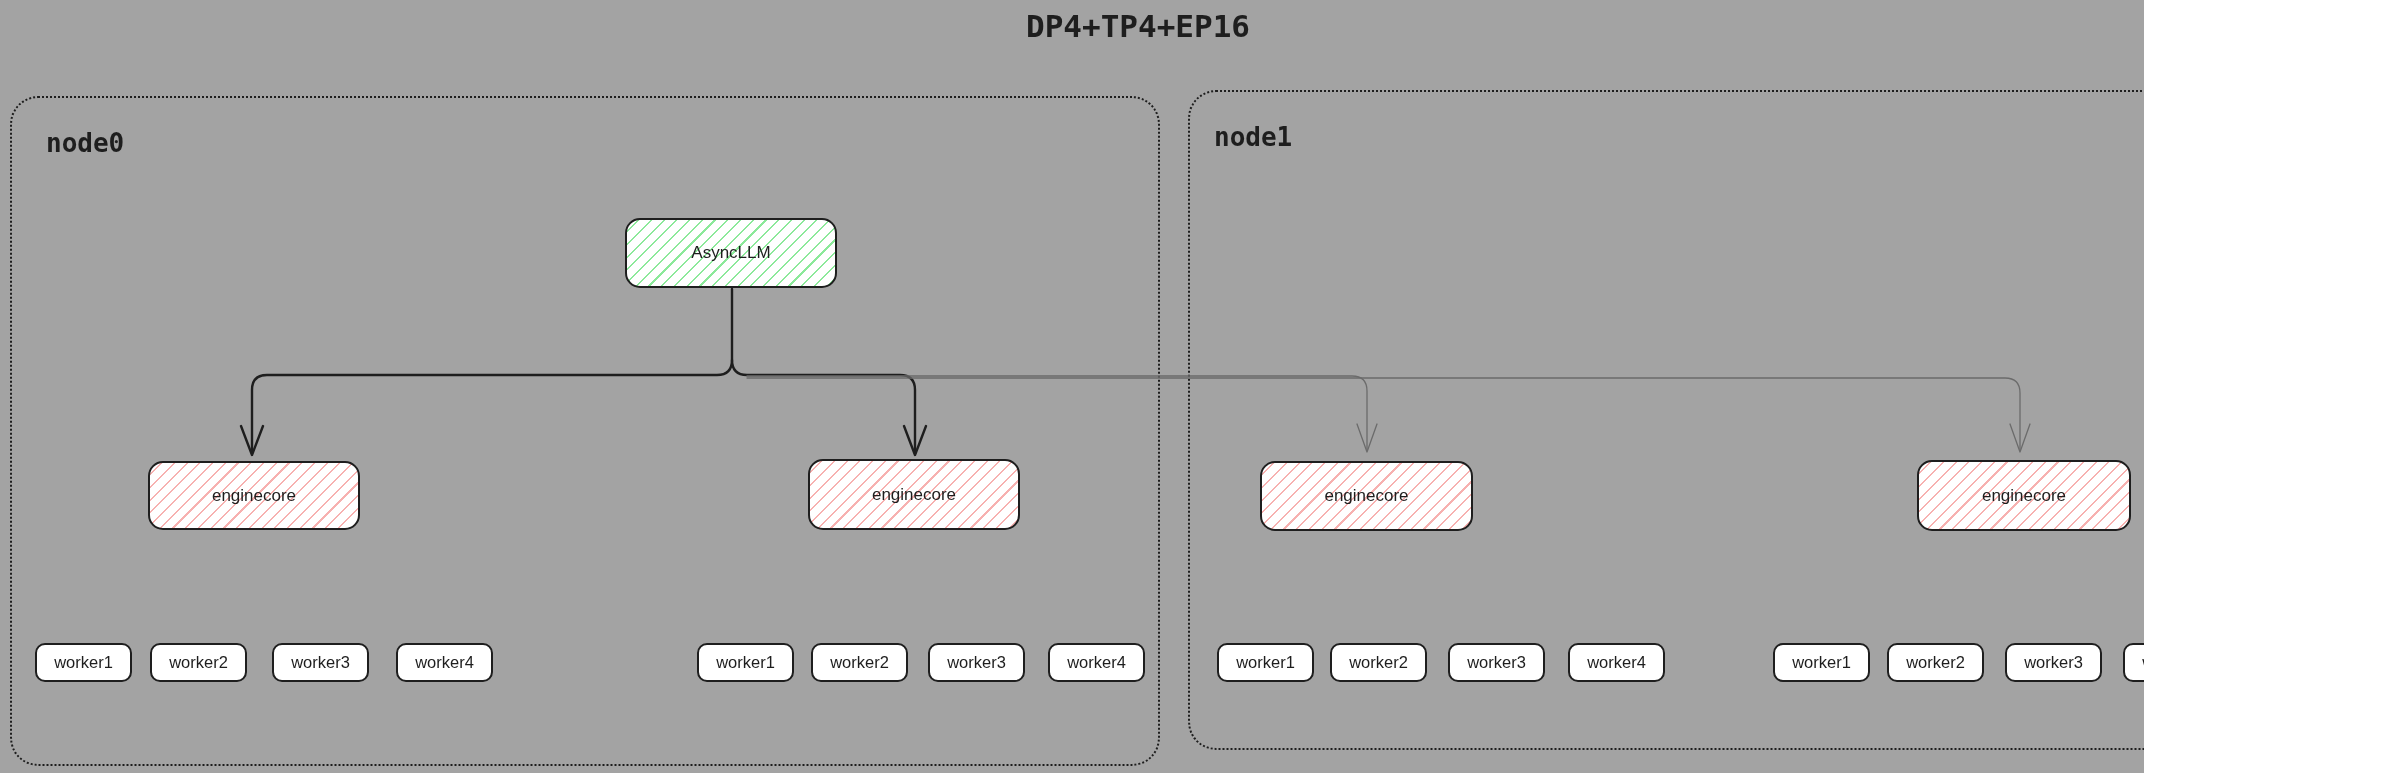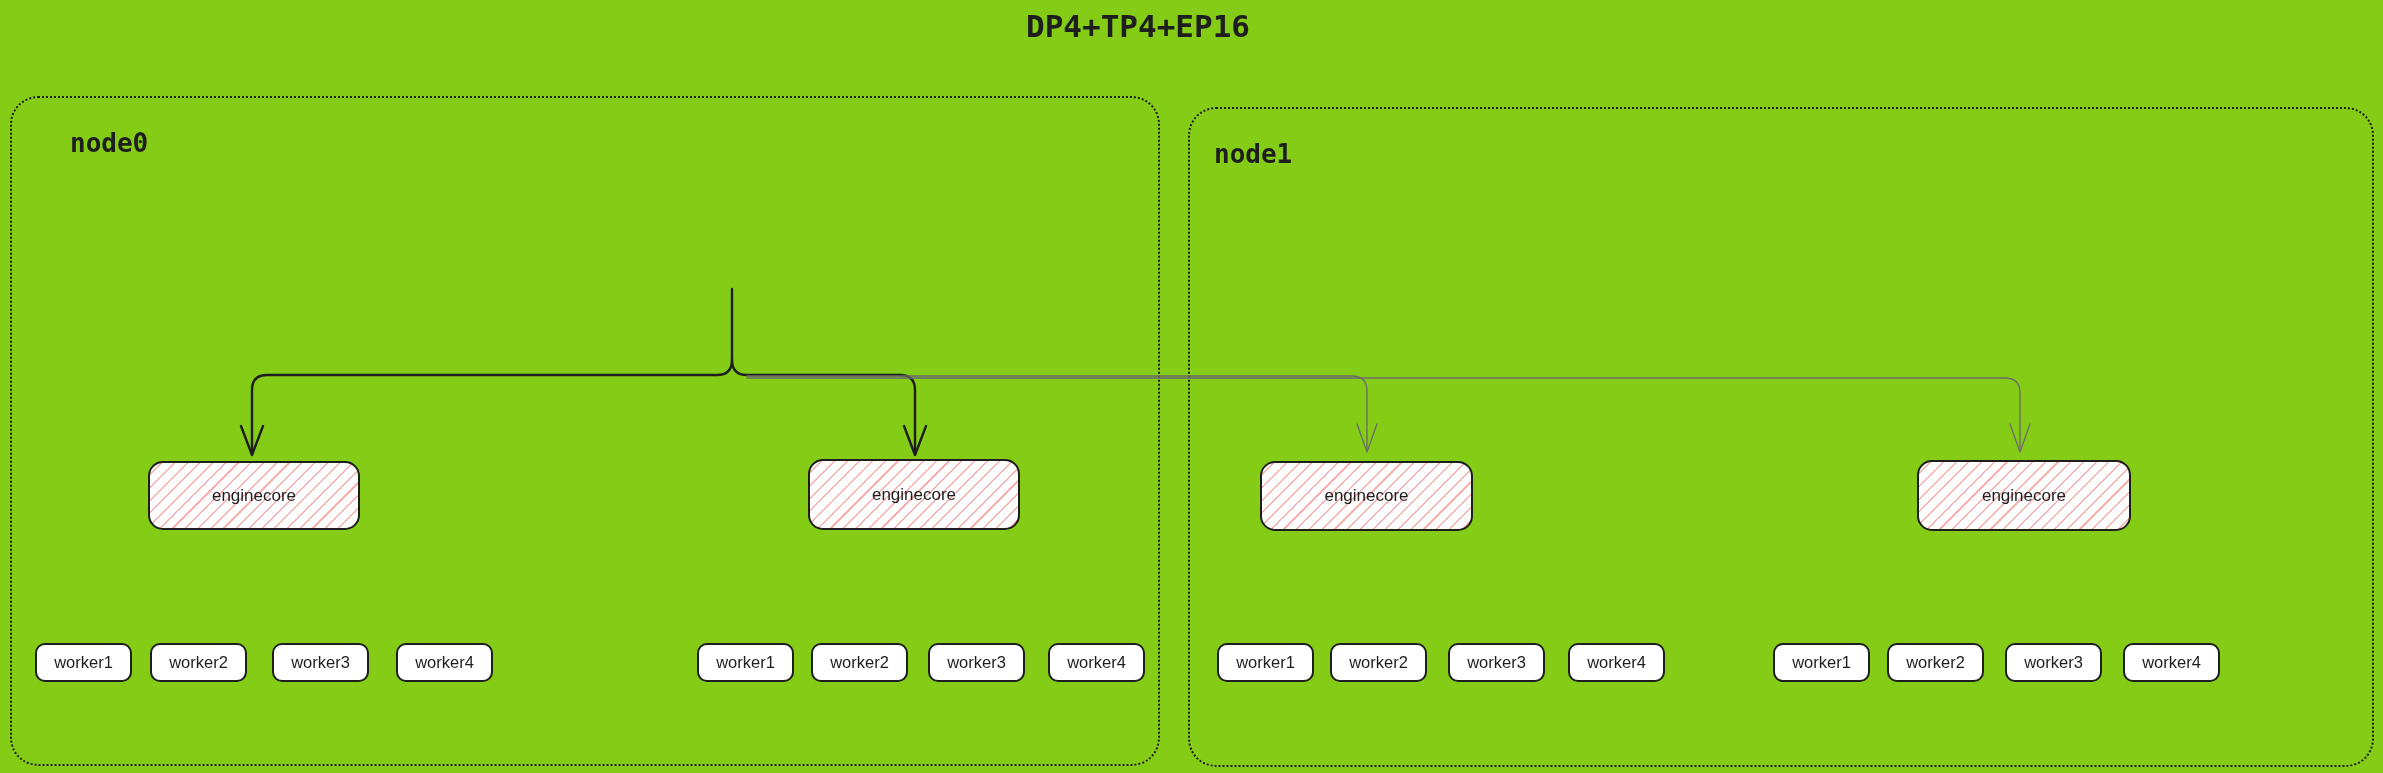--- a/index.html
+++ b/index.html
@@ -1,17 +1,17 @@
 <!DOCTYPE html>
 <html><head>
 <meta charset="utf-8">
 <style>
   html,body{margin:0;padding:0;background:#ffffff;}
   .canvas{
-    position:relative;width:2383px;height:773px;background:#84cc16;
+    position:relative;width:2144px;height:773px;background:#a3a3a3;
     font-family:"Liberation Sans", sans-serif;color:#1e1e1e;overflow:hidden;
   }
   .title{
     position:absolute;left:938px;top:8px;width:400px;text-align:center;
     font-family:"DejaVu Sans Mono", monospace;font-size:31px;font-weight:bold;
     color:#1e1e1e;letter-spacing:0px;
   }
   .node-box{
     position:absolute;border:2.2px dotted #1e1e1e;border-radius:28px;background:transparent;
   }
@@ -40,42 +40,43 @@
   .connectors{position:absolute;left:0;top:0;width:2383px;height:773px;}
 </style>
 </head>
 <body>
 
 <div class="canvas">
 
   <div class="title">DP4+TP4+EP16</div>
 
   <div class="node-box" style="left:10px;top:96px;width:1146px;height:666px;">
-    <div class="node-label" style="left:34px;top:30px;margin-left:24px;">node0</div>
+    <div class="node-label" style="left:34px;top:30px;">node0</div>
   </div>
 
-  <div class="node-box" style="left:1188px;top:107px;width:1182px;height:656px;text-align:center;">
+  <div class="node-box" style="left:1188px;top:90px;width:1182px;height:656px;text-align:center;">
     <div class="node-label" style="left:24px;top:30px;">node1</div>
   </div>
 
   <svg class="connectors" viewBox="0 0 2383 773">
     <g fill="none" stroke="#1e1e1e" stroke-width="2.4" stroke-linecap="round" stroke-linejoin="round">
       <path d="M732 289 L732 360 Q732 375 717 375 L267 375 Q252 375 252 390 L252 451"></path>
       <path d="M241 426 L252 455 L263 426"></path>
       <path d="M732 360 Q732 375 747 375 L900 375 Q915 375 915 390 L915 451"></path>
       <path d="M904 426 L915 455 L926 426"></path>
     </g>
     <g fill="none" stroke="#6b6b6b" stroke-width="1.3" stroke-linecap="round" stroke-linejoin="round">
       <path d="M747 376 L1352 376 Q1367 376 1367 391 L1367 450"></path>
       <path d="M1357 424 L1367 452 L1377 424"></path>
       <path d="M747 378 L2005 378 Q2020 378 2020 393 L2020 450"></path>
       <path d="M2010 424 L2020 452 L2030 424"></path>
     </g>
   </svg>
 
+  <div class="shape hatch-green" style="left:625px;top:218px;width:212px;height:70px;">AsyncLLM</div>
 
   <div class="shape hatch-red" style="left:148px;top:461px;width:212px;height:69px;">enginecore</div>
   <div class="shape hatch-red" style="left:808px;top:459px;width:212px;height:71px;">enginecore</div>
   <div class="shape hatch-red" style="left:1260px;top:461px;width:213px;height:70px;">enginecore</div>
   <div class="shape hatch-red" style="left:1917px;top:460px;width:214px;height:71px;">enginecore</div>
 
   <div class="worker" style="left:35px;top:643px;">worker1</div>
   <div class="worker" style="left:150px;top:643px;">worker2</div>
   <div class="worker" style="left:272px;top:643px;">worker3</div>
   <div class="worker" style="left:396px;top:643px;">worker4</div>

